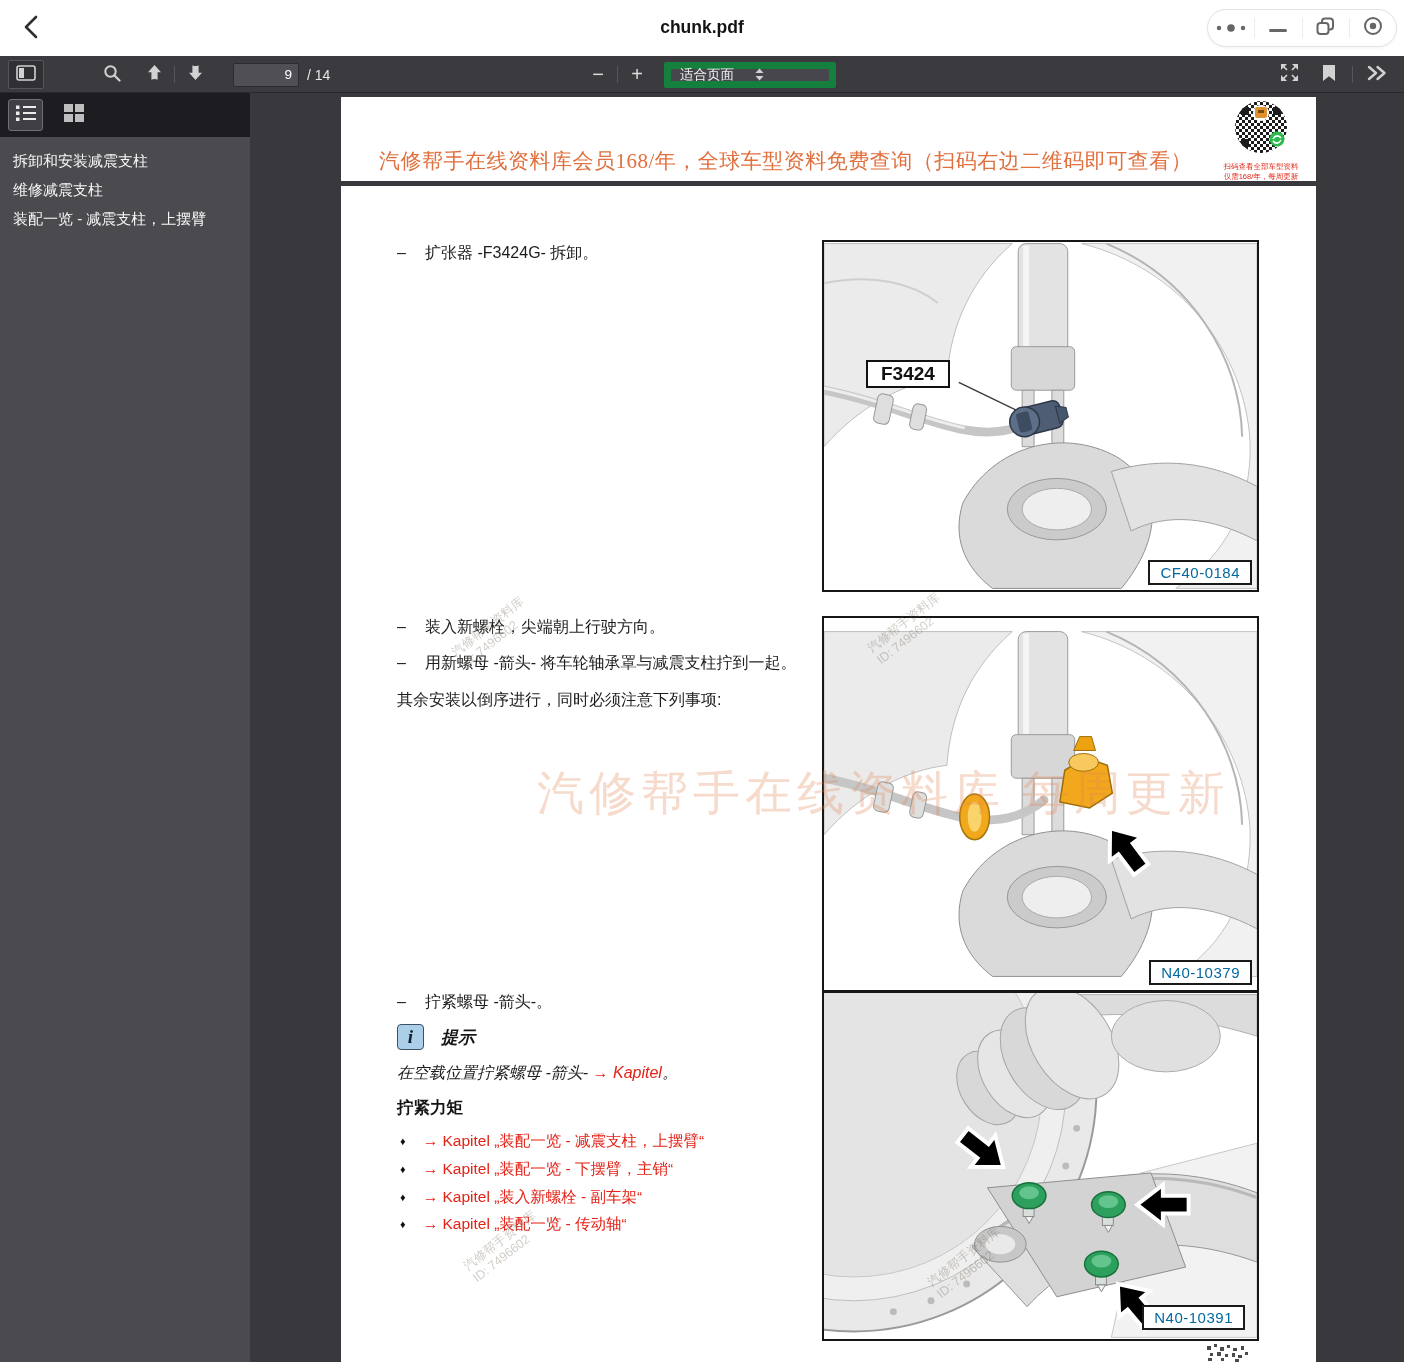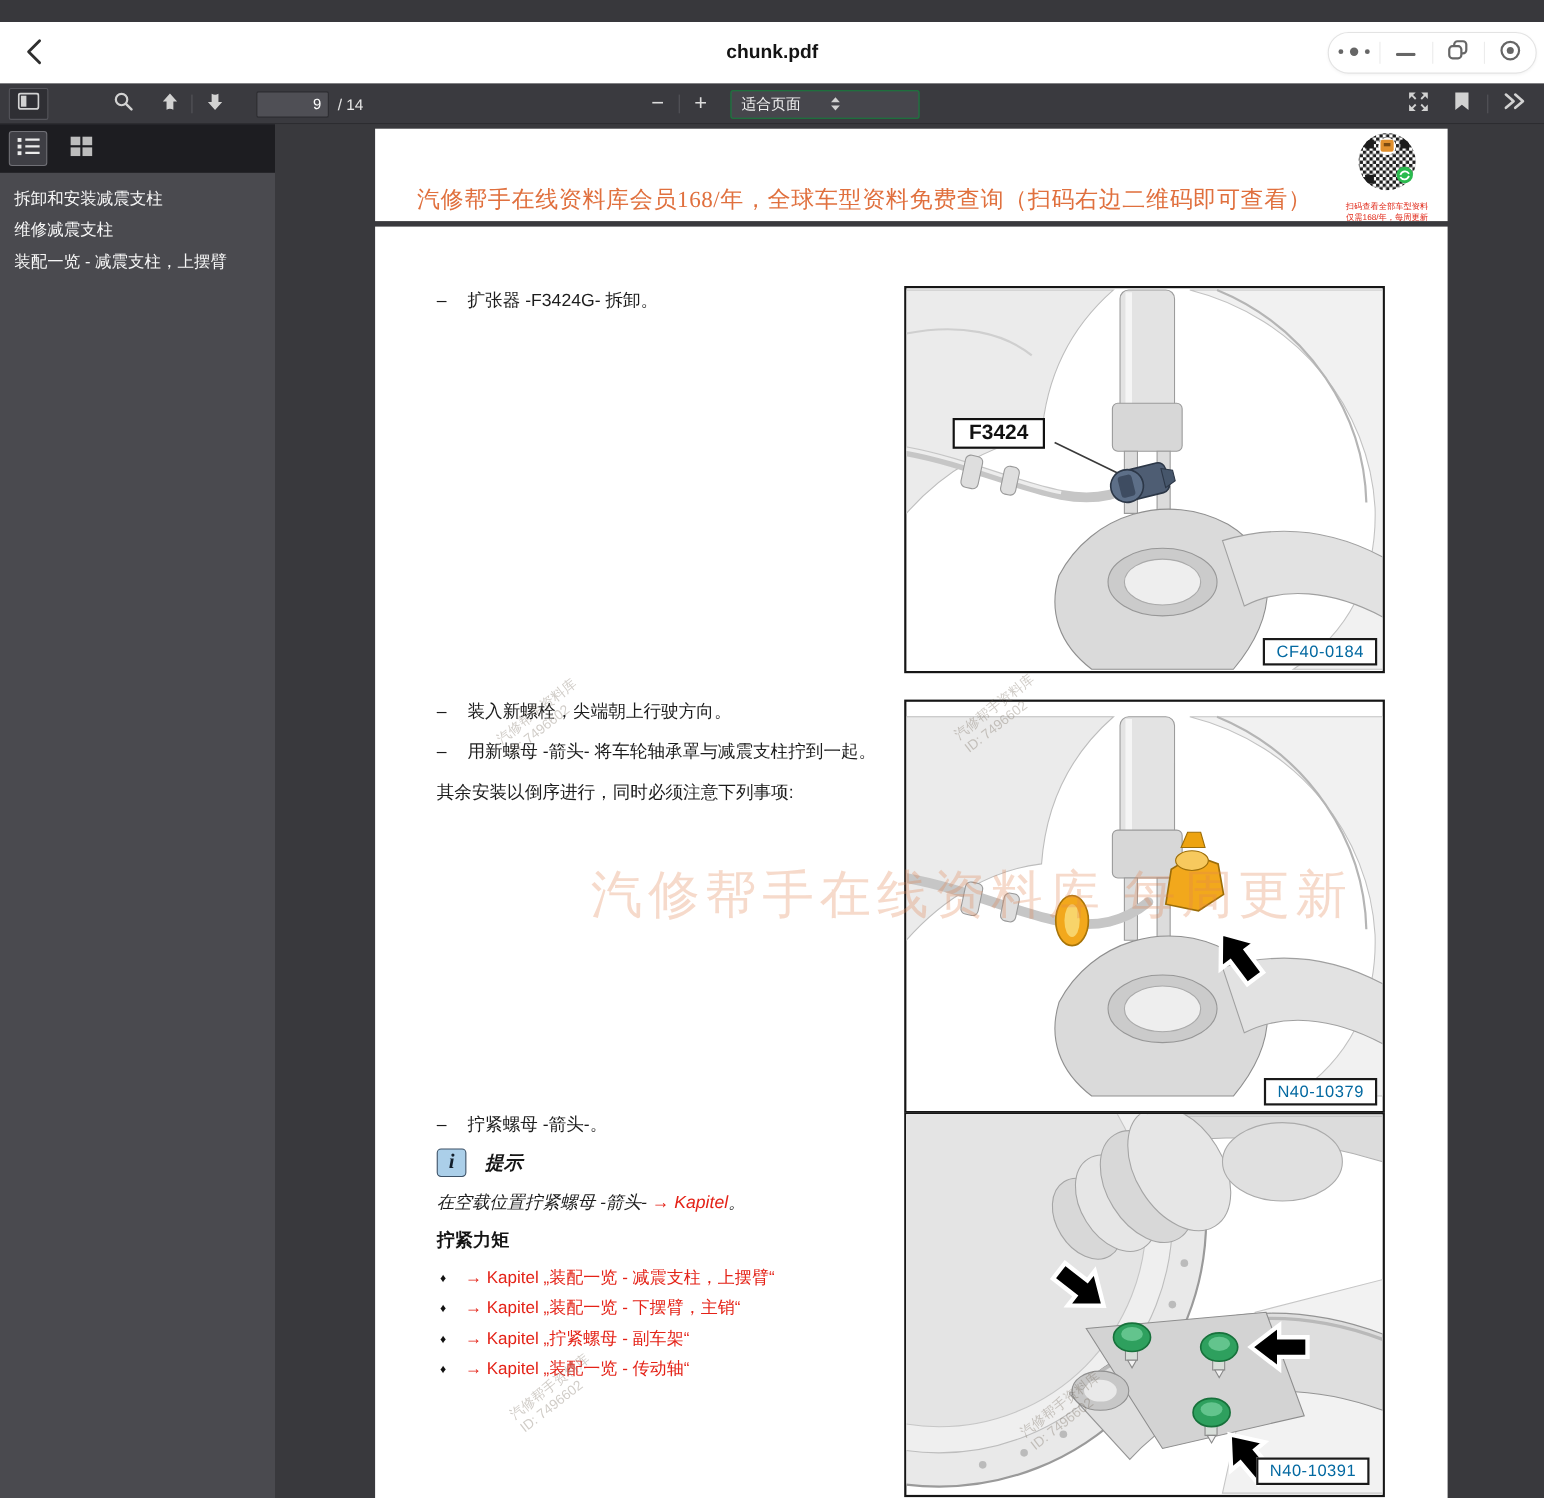--- a/index.html
+++ b/index.html
@@ -4,21 +4,21 @@
 <style>
   * { box-sizing: border-box; }
   html,body { margin:0; padding:0; }
   body {
     width:1404px; height:1362px; overflow:hidden;
     font-family:"Liberation Sans", sans-serif;
     background:#38383c;
   }
 
   
-  .titlebar { position:relative; height:56px; background:#ffffff;margin-top:20px; }
+  .titlebar { position:relative; height:56px; background:#ffffff; }
   .back-btn { position:absolute; left:16px; top:15px; width:30px; height:28px; display:flex; align-items:center; justify-content:center; cursor:pointer; }
   .doc-title { position:absolute; left:0; right:0; top:17px; text-align:center; font-size:17.5px; color:#141414; font-weight:600; }
   .capsule { position:absolute; left:1207px; top:9px; width:190px; height:38px; background:#fff;
     border:1px solid #e3e3e3; border-radius:19px; display:flex; align-items:center;
     box-shadow:0 1px 3px rgba(0,0,0,.05); }
   .capsule .seg { flex:1; height:100%; display:flex; align-items:center; justify-content:center; cursor:pointer; }
   .capsule .cdiv { width:1px; height:20px; background:#ececec; }
 
   
   .pdf-toolbar { position:relative; height:37px; background:#3a3a3f; box-shadow: inset 0 -1px 0 #29292d; }
@@ -27,21 +27,21 @@
   .tb-zoom { left:583px; }
   .tb-right { right:12px; }
   .tb-btn { width:32px; height:29px; display:flex; align-items:center; justify-content:center; cursor:pointer; border-radius:2px; }
   .toggle-btn { width:36px; height:29px; background:#2f2f34; border:1px solid #55555b; }
   .tb-sep { width:1px; height:17px; background:#55555a; margin:0 4px; }
   .page-input { width:66px; height:24px; background:#4f4f55; border:1px solid #2c2c30; border-radius:2px;
     color:#fff; font-size:13.5px; text-align:right; padding:0 6px; margin-left:22px; outline:none;
     font-family:"Liberation Sans",sans-serif; }
   .page-total { color:#e8e8e8; font-size:14px; margin-left:8px; }
   .zoom-glyph { color:#dcdcdc; font-size:20px; font-weight:300; width:30px; text-align:center; cursor:pointer; line-height:29px; }
-  .zoom-select { width:172px; height:26px; background:#46464c; border:1px solid #15803d; border-radius:2px;
+  .zoom-select { width:172px; height:26px; background:#46464c; border:7px solid #15803d; border-radius:2px;
     display:flex; align-items:center; margin-left:12px; cursor:pointer; }
   .zoom-select span { color:#f0f0f0; font-size:13.5px; padding-left:9px; flex:1; }
   .zoom-select .sel-arrows { padding-right:9px; display:flex; }
 
   
   .workspace { display:flex; height:1269px; }
   .sidebar { width:250px; flex:0 0 250px; display:flex; flex-direction:column; }
   .sidebar-header { height:44px; background:#1d1d21; position:relative; }
   .sb-btn { position:absolute; top:6px; width:35px; height:32px; display:flex; align-items:center; justify-content:center; border-radius:3px; cursor:pointer; }
   .sb-btn.active { left:8px; background:#3f3f45; border:1px solid #707076; }
@@ -399,21 +399,21 @@
 
       <div class="torque-heading" style="top:911px;">拧紧力矩</div>
 
       <div class="link-row" style="top:945px;">
         <span class="diamond">♦</span><span>→ Kapitel „装配一览 - 减震支柱，上摆臂“</span>
       </div>
       <div class="link-row" style="top:973px;">
         <span class="diamond">♦</span><span>→ Kapitel „装配一览 - 下摆臂，主销“</span>
       </div>
       <div class="link-row" style="top:1001px;">
-        <span class="diamond">♦</span><span>→ Kapitel „拧紧螺母 - 副车架“</span>
+        <span class="diamond">♦</span><span>→ Kapitel „装入新螺栓 - 副车架“</span>
       </div>
       <div class="link-row" style="top:1028px;">
         <span class="diamond">♦</span><span>→ Kapitel „装配一览 - 传动轴“</span>
       </div>
 
       <div class="figure" style="top:805px; height:350px;">
         <svg class="scene" viewBox="0 0 437 346">
           <path d="M0,0 L437,0 L437,42 C340,12 240,12 170,47 C120,22 60,17 0,32 Z" fill="#dcdcdc" stroke="#b0b0b0"></path>
           <circle cx="30" cy="95" r="245" fill="#e9e9e9" stroke="#9a9a9a" stroke-width="2"></circle>
           <circle cx="30" cy="95" r="214" fill="#efefef" stroke="#bdbdbd"></circle>

